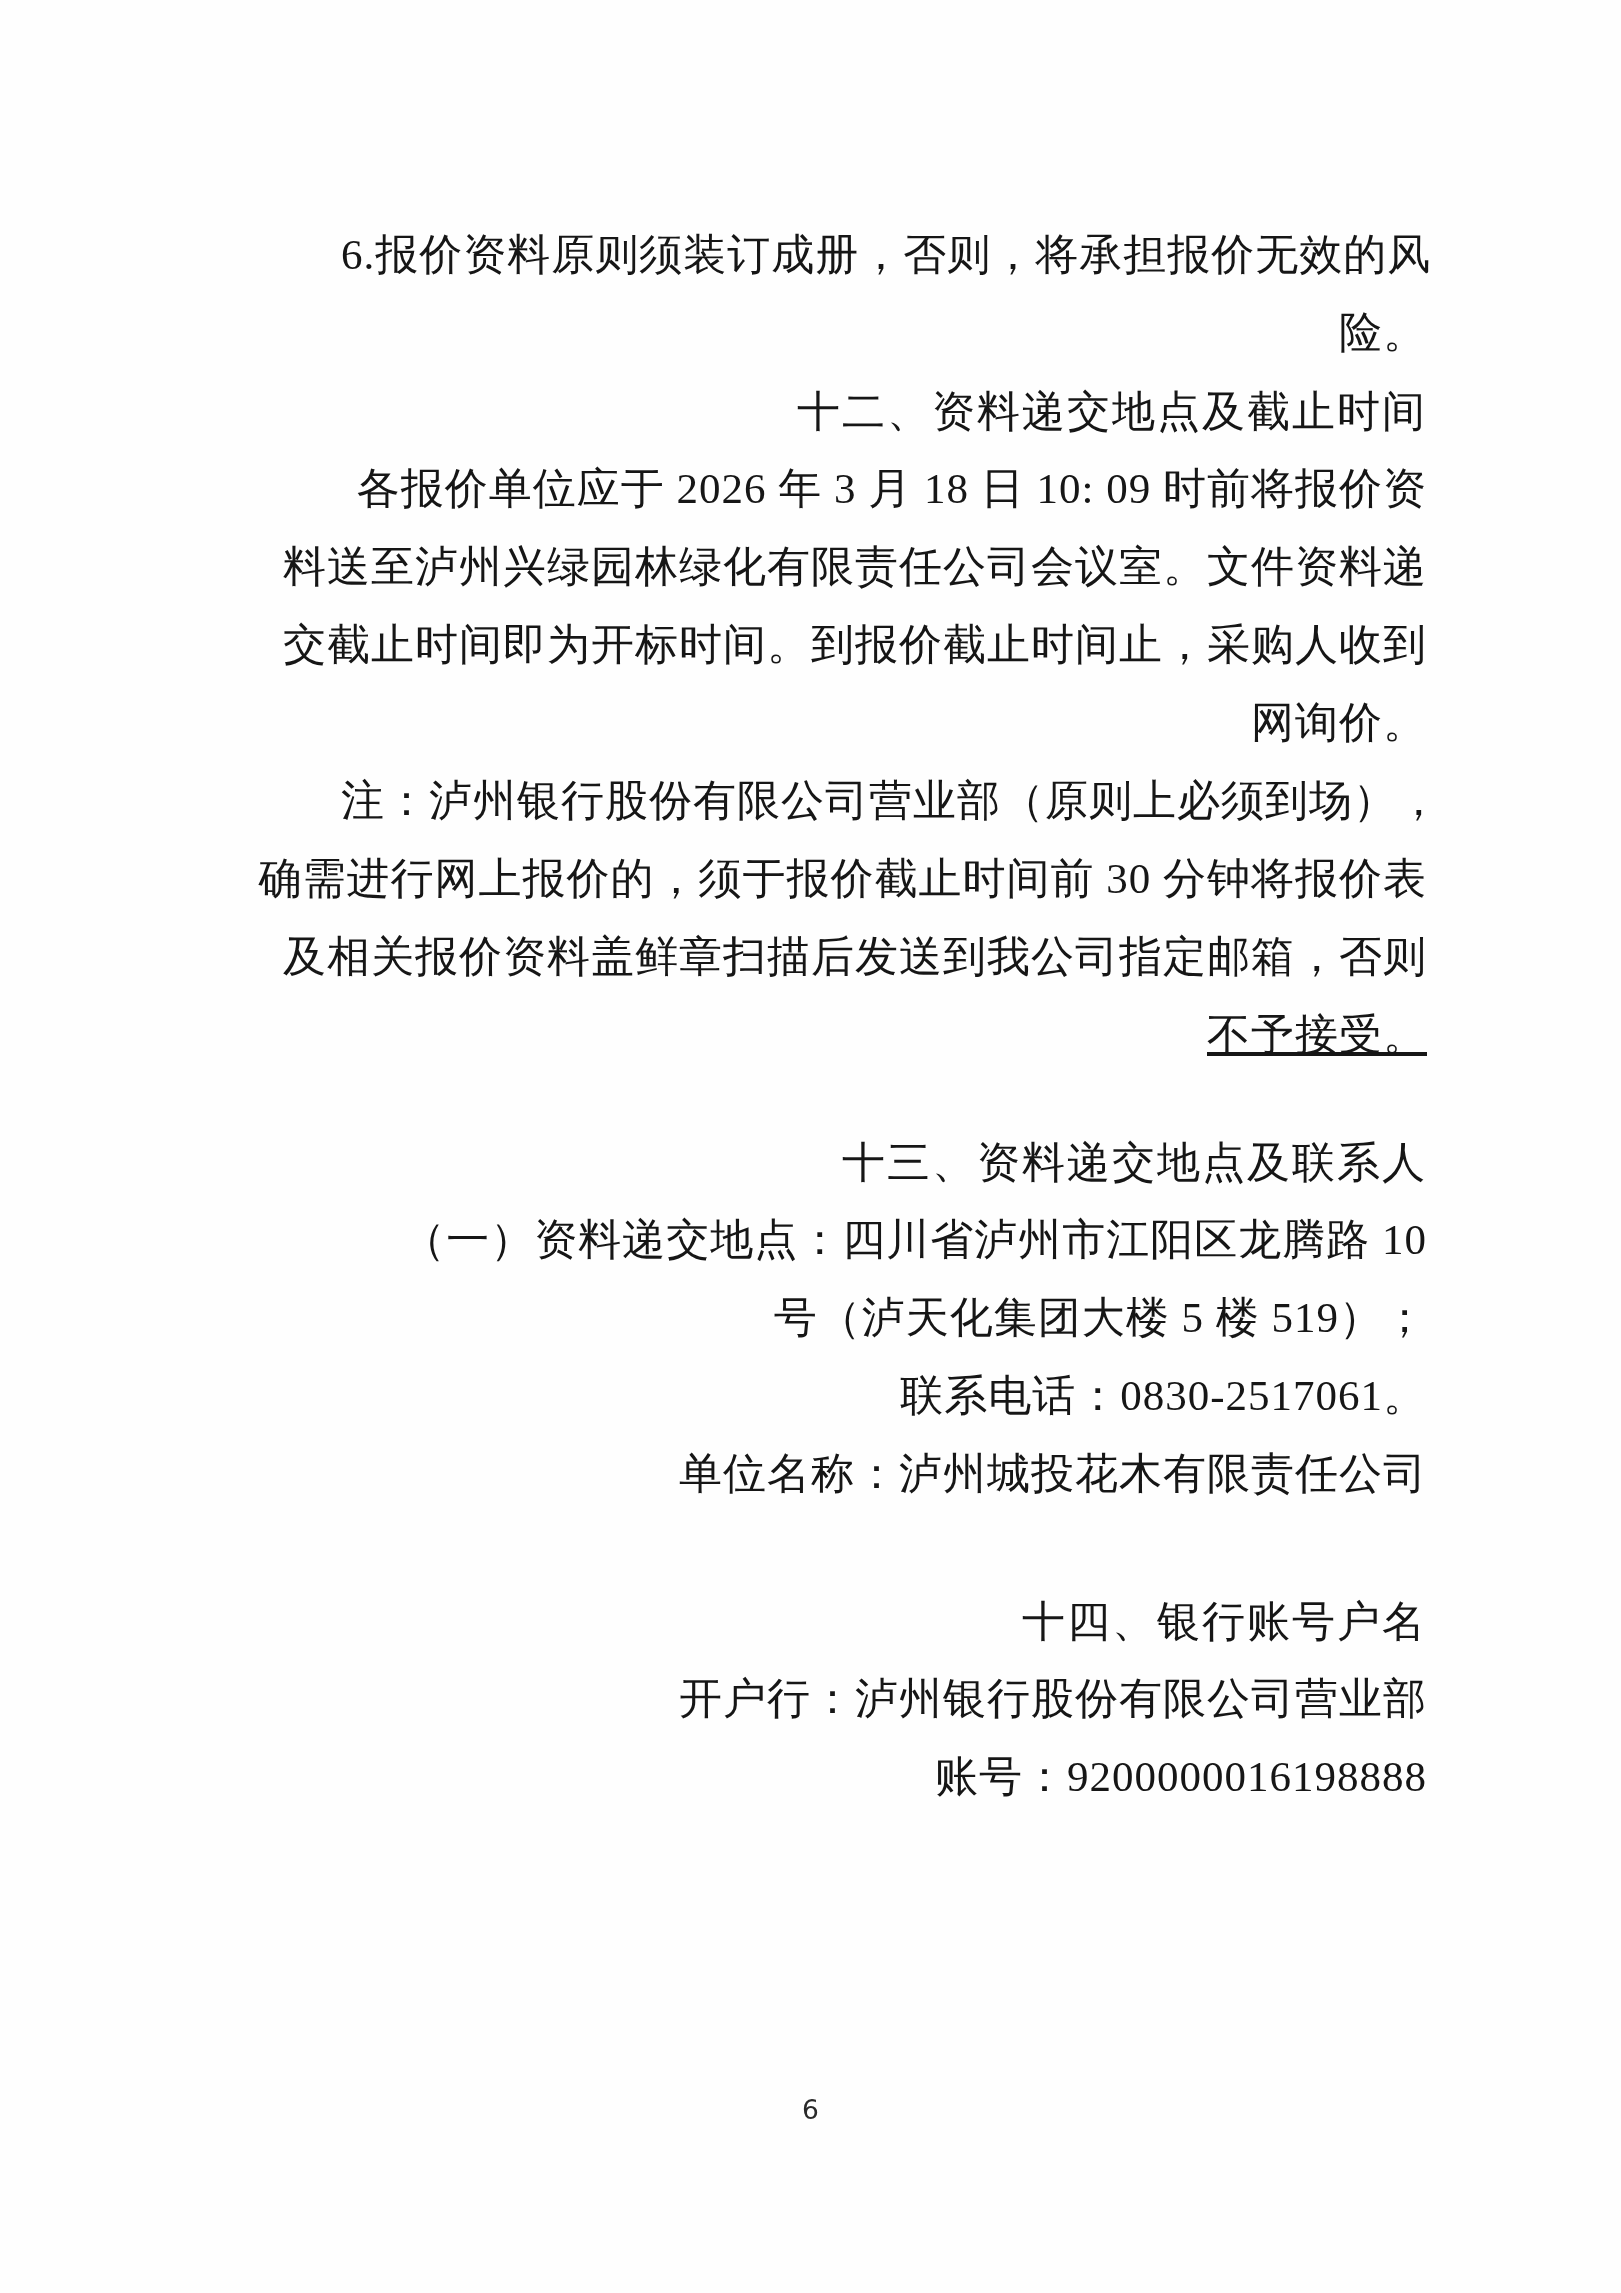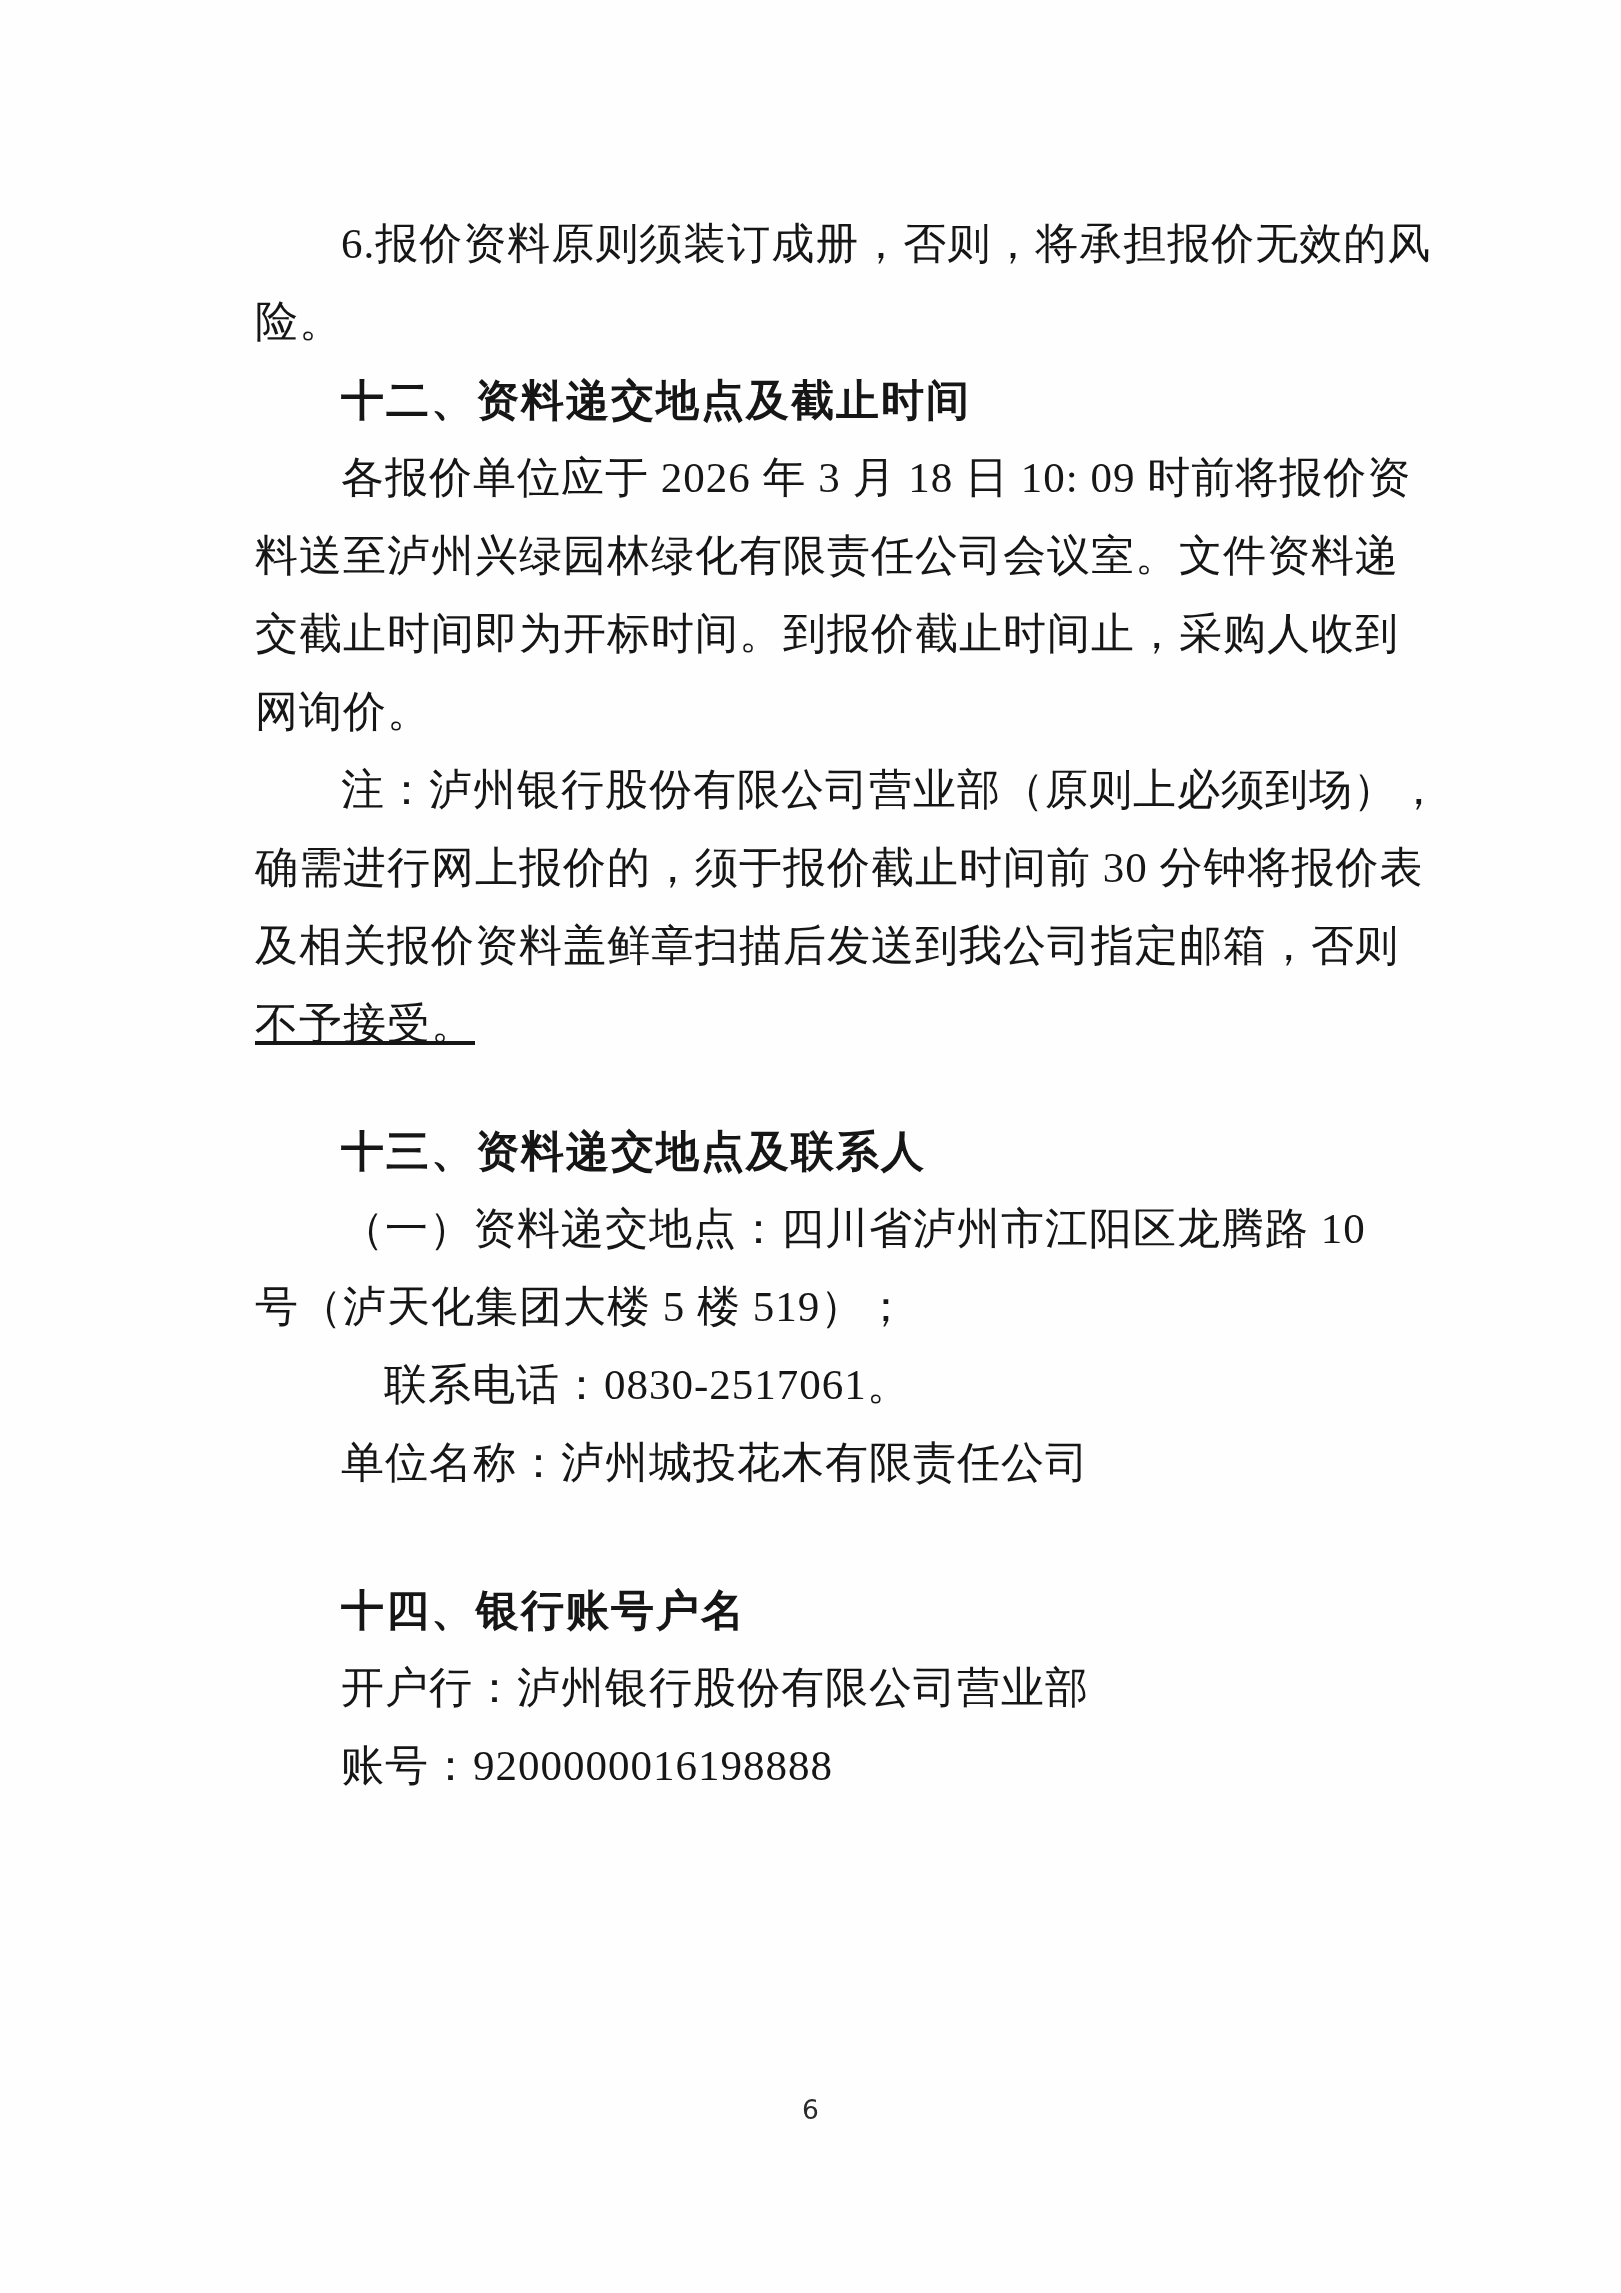--- a/index.html
+++ b/index.html
@@ -12,32 +12,33 @@
     width: 1621px;
     height: 2294px;
     background: #fefefe;
     overflow: hidden;
     font-family: "Liberation Serif", "DejaVu Serif", serif;
     color: #161616;
   }
   .content {
     position: absolute;
     left: 255px;
-    top: 205px;
+    top: 216px;
     width: 1172px;
+    text-align: right;
   }
   .line {
     font-size: 43px;
     line-height: 78px;
     white-space: nowrap;
     letter-spacing: 1px;
   }
   .line.heading {
     font-family: "Liberation Sans", "DejaVu Sans", sans-serif;
-    font-weight: bold;
+    font-weight: normal;
     letter-spacing: 2px;
   }
   .page-footer {
     position: absolute;
     left: 0;
     top: 2094px;
     width: 100%;
     text-align: center;
   }
   .page-number {

